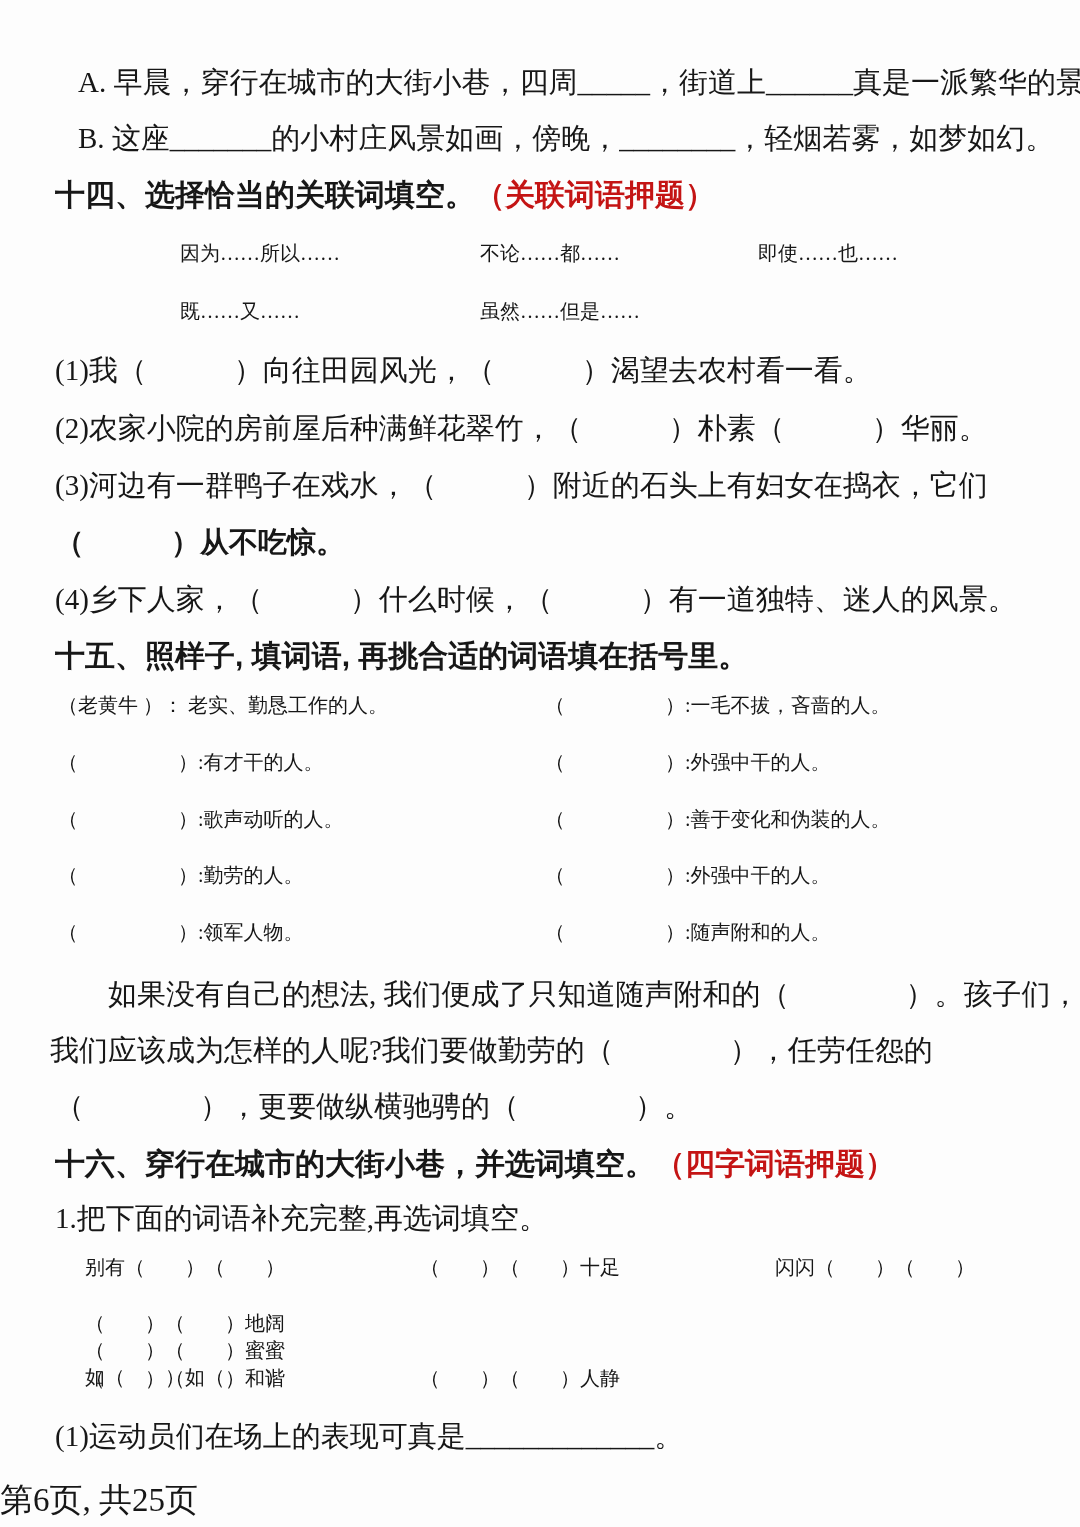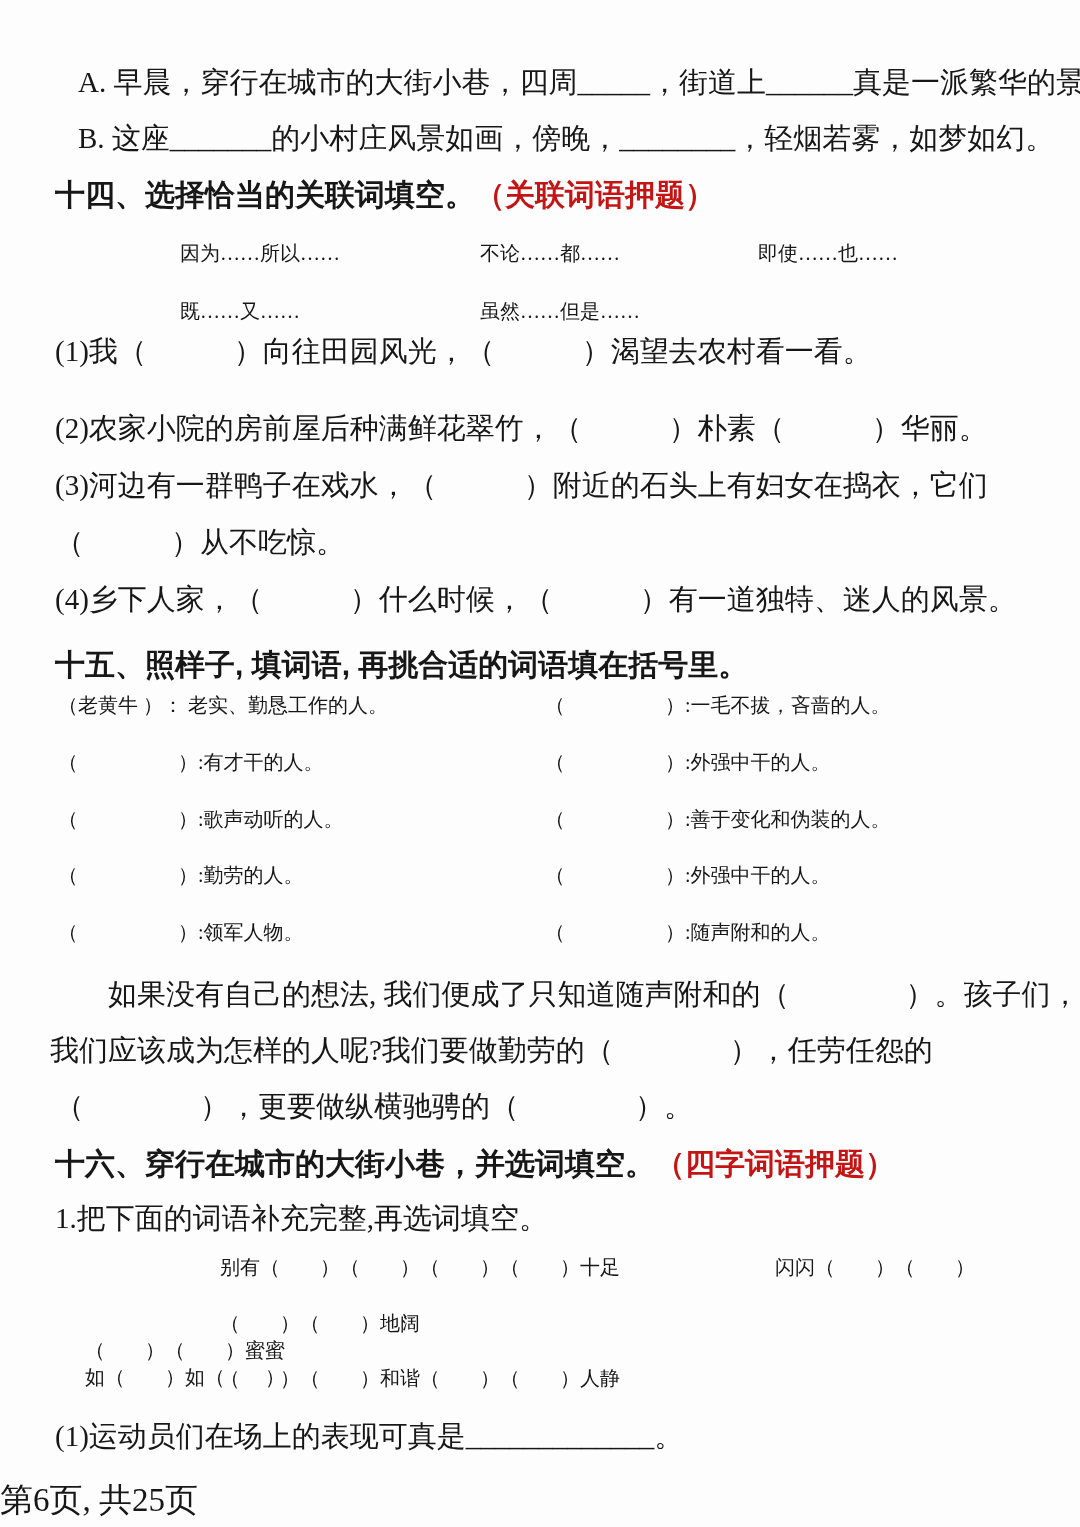--- a/index.html
+++ b/index.html
@@ -31,21 +31,21 @@
     display: flex;
     white-space: nowrap;
   }
   .row .col {
     font-size: 20px;
     white-space: nowrap;
   }
   .opt-col1 { width: 300px; }
   .opt-col2 { width: 278px; }
   .pair-col1 { width: 487px; }
-  .w-col1 { width: 335px; text-align: right; }
+  .w-col1 { width: 335px; }
   .w-col2 { width: 355px; }
   .footer {
     position: absolute;
     left: 0;
     width: 100%;
     text-align: left;
     font-size: 33px;
   }
 </style>
 </head>
@@ -63,27 +63,27 @@
   <div class="row" style="top:240px; left:180px;">
     <span class="col opt-col1">因为……所以……</span>
     <span class="col opt-col2">不论……都……</span>
     <span class="col">即使……也……</span>
   </div>
   <div class="row" style="top:298px; left:180px;">
     <span class="col opt-col1">既……又……</span>
     <span class="col">虽然……但是……</span>
   </div>
 
-  <div class="line" style="top:333px; left:55px;">(1)我（　　　）向往田园风光，（　　　）渴望去农村看一看。</div>
+  <div class="line" style="top:352px; left:55px;">(1)我（　　　）向往田园风光，（　　　）渴望去农村看一看。</div>
   <div class="line" style="top:410px; left:55px;">(2)农家小院的房前屋后种满鲜花翠竹，（　　　）朴素（　　　）华丽。</div>
   <div class="line" style="top:467px; left:55px;">(3)河边有一群鸭子在戏水，（　　　）附近的石头上有妇女在捣衣，它们</div>
-  <div class="line" style="top:524px; left:55px;">（　　　）从不吃惊。</div>
+  <div class="line" style="top:524px; left:55px;font-weight:bold;">（　　　）从不吃惊。</div>
   <div class="line" style="top:581px; left:55px;">(4)乡下人家，（　　　）什么时候，（　　　）有一道独特、迷人的风景。</div>
 
-  <div class="line heading" style="top:636px; left:55px;margin-top:9px;">十五、照样子, 填词语, 再挑合适的词语填在括号里。</div>
+  <div class="line heading" style="top:636px; left:55px;">十五、照样子, 填词语, 再挑合适的词语填在括号里。</div>
 
   <div class="row" style="top:692px; left:58px;">
     <span class="col pair-col1">（老黄牛 ）： 老实、勤恳工作的人。</span>
     <span class="col">（　　　　　）:一毛不拔，吝啬的人。</span>
   </div>
   <div class="row" style="top:749px; left:58px;">
     <span class="col pair-col1">（　　　　　）:有才干的人。</span>
     <span class="col">（　　　　　）:外强中干的人。</span>
   </div>
   <div class="row" style="top:806px; left:58px;">

